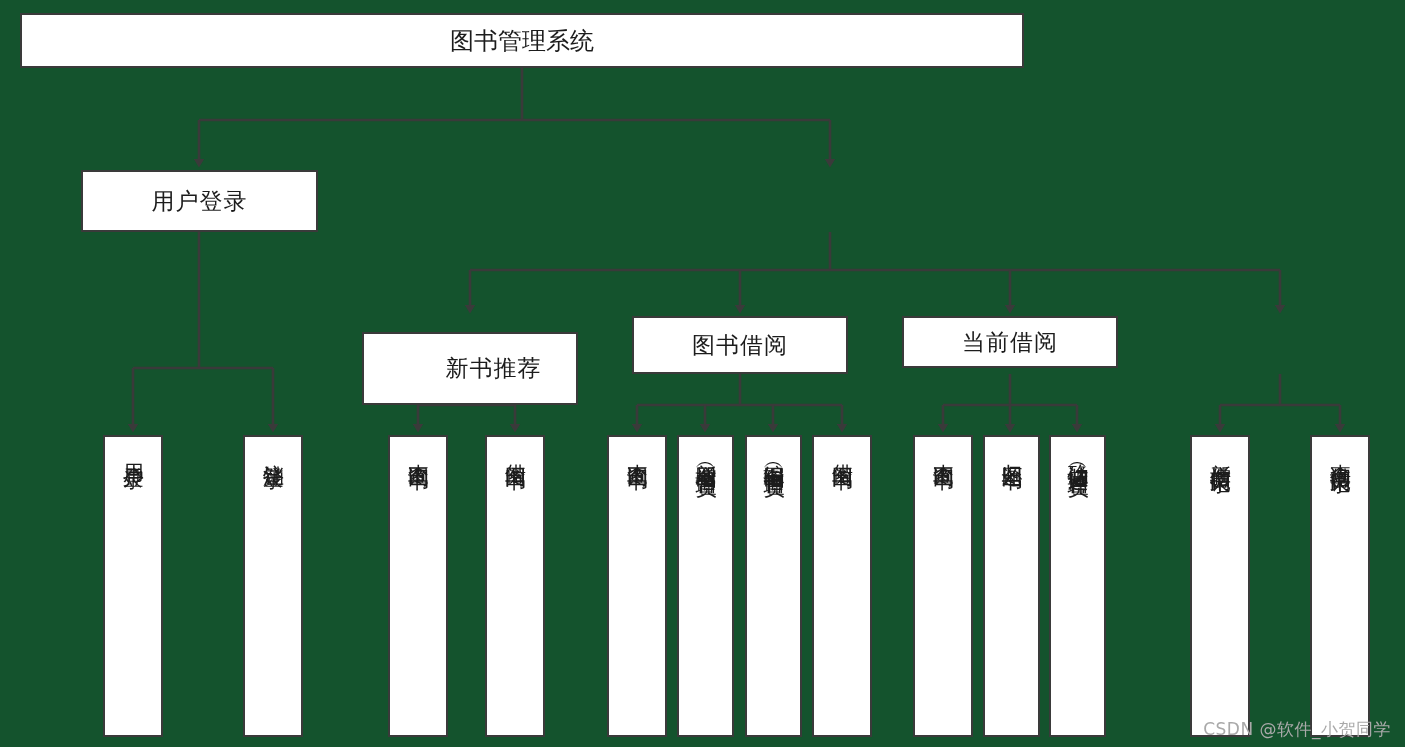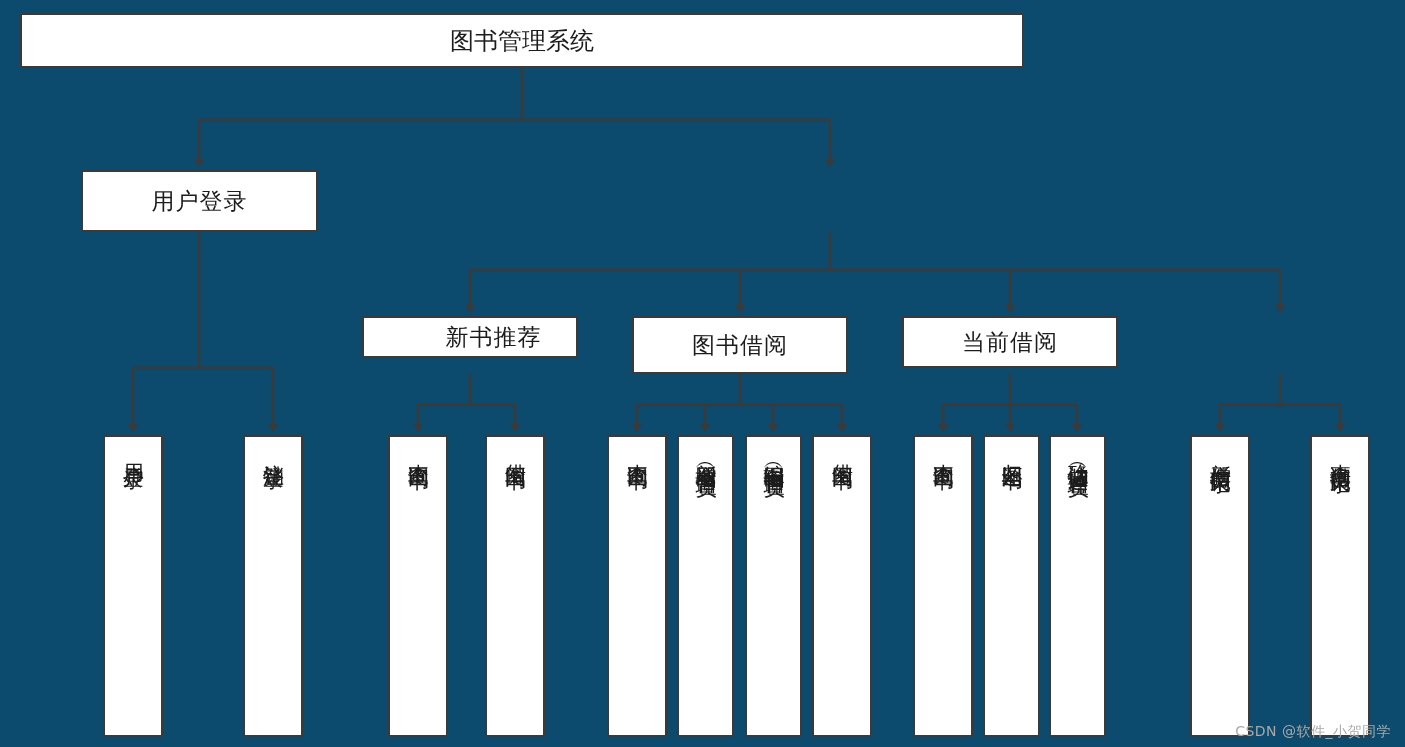--- a/index.html
+++ b/index.html
@@ -1,30 +1,30 @@
 <!DOCTYPE html>
 <html><head>
 <meta charset="utf-8">
 <style>
   html,body{margin:0;padding:0;background:#ffffff;}
   body{width:1405px;height:747px;overflow:hidden;
        font-family:"DejaVu Sans","Liberation Sans",sans-serif;}
-  #stage{position:relative;width:1405px;height:747px;background:#0c4a6e;}
+  #stage{position:relative;width:1405px;height:747px;background:#14532d;}
   svg#wires{position:absolute;left:0;top:0;width:1405px;height:747px;}
   .node{position:absolute;box-sizing:border-box;background:#ffffff;
         border:2.5px solid #3a3a3a;display:flex;align-items:center;
         justify-content:center;color:#1c1c1c;}
   .node.h{font-size:23px;letter-spacing:1px;}
   .node.root{font-size:24px;}
   .node.leaf{font-size:21px;padding:10px 2px;align-items:flex-start;}
   .vtext{writing-mode:vertical-rl;text-orientation:upright;
          line-height:1.18;letter-spacing:2px;white-space:pre;
          transform:rotate(0deg);}
   .watermark{position:absolute;right:14px;bottom:6px;color:#a9a9a9;
-             font-size:14px;letter-spacing:.5px;pointer-events:none;}
+             font-size:17px;letter-spacing:.5px;pointer-events:none;}
 </style>
 </head>
 <body>
 
 <div id="stage">
 
   <svg id="wires" viewBox="0 0 1405 747" xmlns="http://www.w3.org/2000/svg">
     <defs>
       <marker id="arrow" markerWidth="9" markerHeight="11" refX="1.5" refY="5.5" orient="auto" markerUnits="userSpaceOnUse">
         <path d="M0,0 L9,5.5 L0,11 Z" fill="#3a3a3a"></path>
@@ -76,21 +76,21 @@
   </svg>
 
   <div class="node root" style="left:20px;top:13px;width:1004px;height:55px;">
     <span>图书管理系统</span>
   </div>
 
   <div class="node h" style="left:81px;top:170px;width:237px;height:62px;">
     <span>用户登录</span>
   </div>
 
-  <div class="node h" style="left:362px;top:316px;width:216px;height:42px;padding-left:47px;">
+  <div class="node h" style="left:362px;top:332px;width:216px;height:73px;padding-left:47px;">
     <span>新书推荐</span>
   </div>
   <div class="node h" style="left:632px;top:316px;width:216px;height:58px;">
     <span>图书借阅</span>
   </div>
   <div class="node h" style="left:902px;top:316px;width:216px;height:52px;font-family:Liberation Mono, monospace;">
     <span>当前借阅</span>
   </div>
 
   <div class="node leaf" style="left:103px;top:435px;width:60px;height:302px;">

